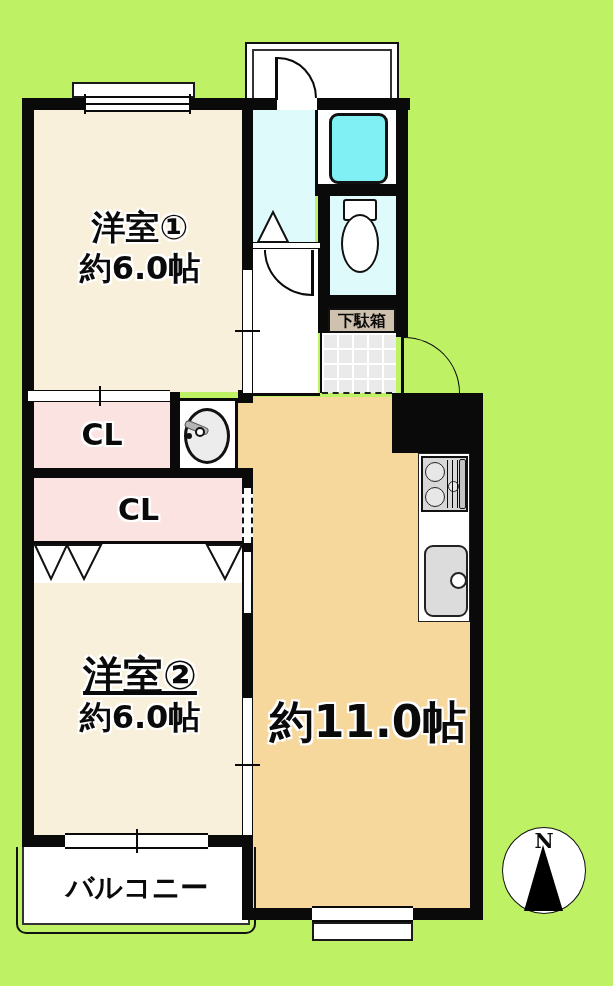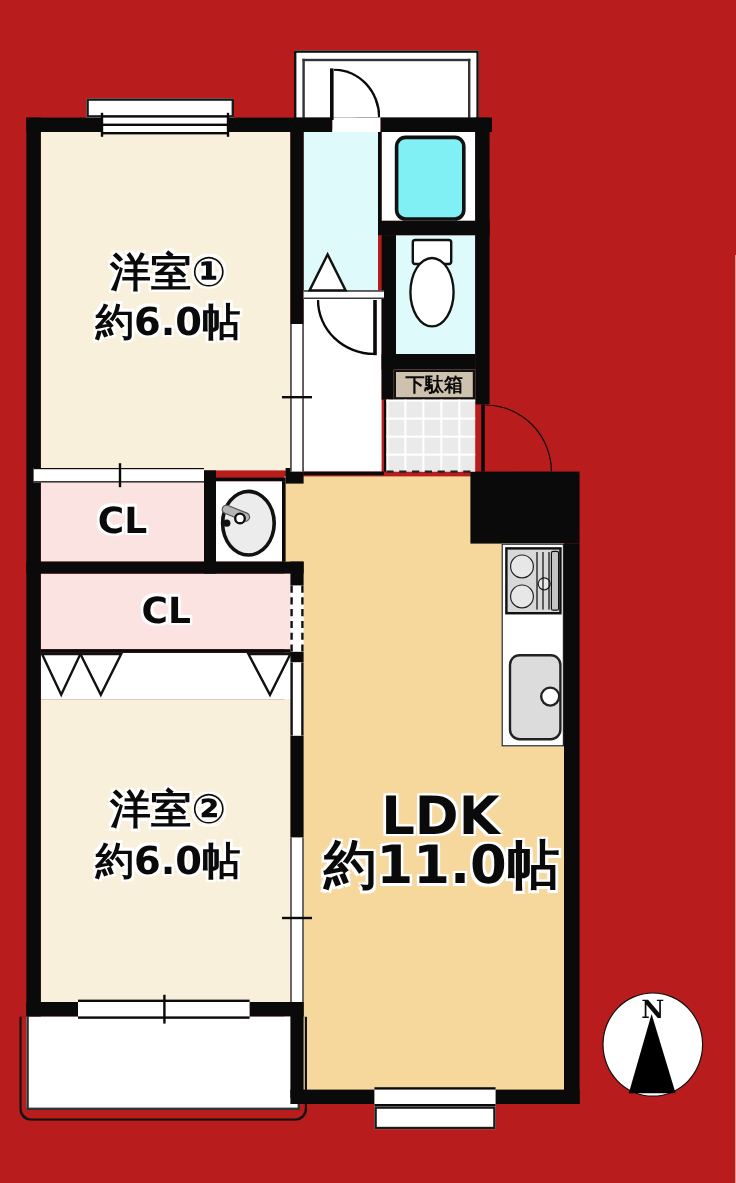--- a/index.html
+++ b/index.html
@@ -1,16 +1,16 @@
 <!DOCTYPE html>
 <html><head>
 <meta charset="utf-8">
 <style>
   html,body{margin:0;padding:0;background:#fff;}
-  .plan{position:relative;width:613px;height:986px;background:#b91c1c;overflow:hidden;
+  .plan{position:relative;width:613px;height:986px;background:#bef264;overflow:hidden;
         font-family:"DejaVu Sans","Liberation Sans",sans-serif;}
   .abs{position:absolute;}
   .wall{position:absolute;background:#0a0a0a;}
   .fill{position:absolute;}
   .box{position:absolute;box-sizing:border-box;}
   .lbl{position:absolute;display:flex;align-items:center;justify-content:center;
        font-weight:bold;color:#0a0a0a;white-space:nowrap;line-height:1;
        text-shadow:-2px -2px 0 #fff,2px -2px 0 #fff,-2px 2px 0 #fff,2px 2px 0 #fff,0 0 4px #fff;}
   .windowH{position:absolute;background:#fff;box-sizing:border-box;
            border-top:2px solid #0a0a0a;border-bottom:2px solid #0a0a0a;}
@@ -155,24 +155,24 @@
   </svg>
 
   <div class="lbl" style="left:30px;top:206px;width:220px;height:42px;font-size:34px;">洋室①</div>
   <div class="lbl" style="left:30px;top:248px;width:220px;height:40px;font-size:32px;">約6.0帖</div>
 
   <div class="lbl" style="left:34px;top:402px;width:136px;height:66px;font-size:30px;font-weight:600;">CL</div>
   <div class="lbl" style="left:34px;top:478px;width:209px;height:63px;font-size:30px;font-weight:600;">CL</div>
 
   <div class="lbl" style="left:328px;top:309px;width:68px;height:24px;font-size:16px;text-shadow:none;">下駄箱</div>
 
-  <div class="lbl" style="left:252px;top:656px;width:230px;height:50px;font-size:44px;">LDK</div>
   <div class="lbl" style="left:248px;top:702px;width:240px;height:40px;font-size:44px;">約11.0帖</div>
 
-  <div class="lbl" style="left:30px;top:653px;width:220px;height:44px;font-size:34px;">洋室②</div>
+  <div class="lbl" style="left:30px;top:653px;width:220px;height:44px;font-size:40px;text-decoration:underline;">洋室②</div>
   <div class="lbl" style="left:30px;top:697px;width:220px;height:40px;font-size:32px;">約6.0帖</div>
 
+  <div class="lbl" style="left:28px;top:869px;width:218px;height:38px;font-size:28px;font-weight:600;">バルコニー</div>
 
   <div class="box" style="left:502px;top:827px;width:84px;height:87px;border:1.6px solid #111;border-radius:50%;background:#fff;"></div>
   <div class="abs" style="left:524px;top:845px;width:0;height:0;border-left:19px solid transparent;border-right:20px solid transparent;border-bottom:66px solid #000;"></div>
   <div class="lbl" style="left:528px;top:828px;width:32px;height:24px;font-size:21px;font-family:'DejaVu Serif','Liberation Serif',serif;text-shadow:none;">N</div>
 
 </div>
 
 </body></html>

